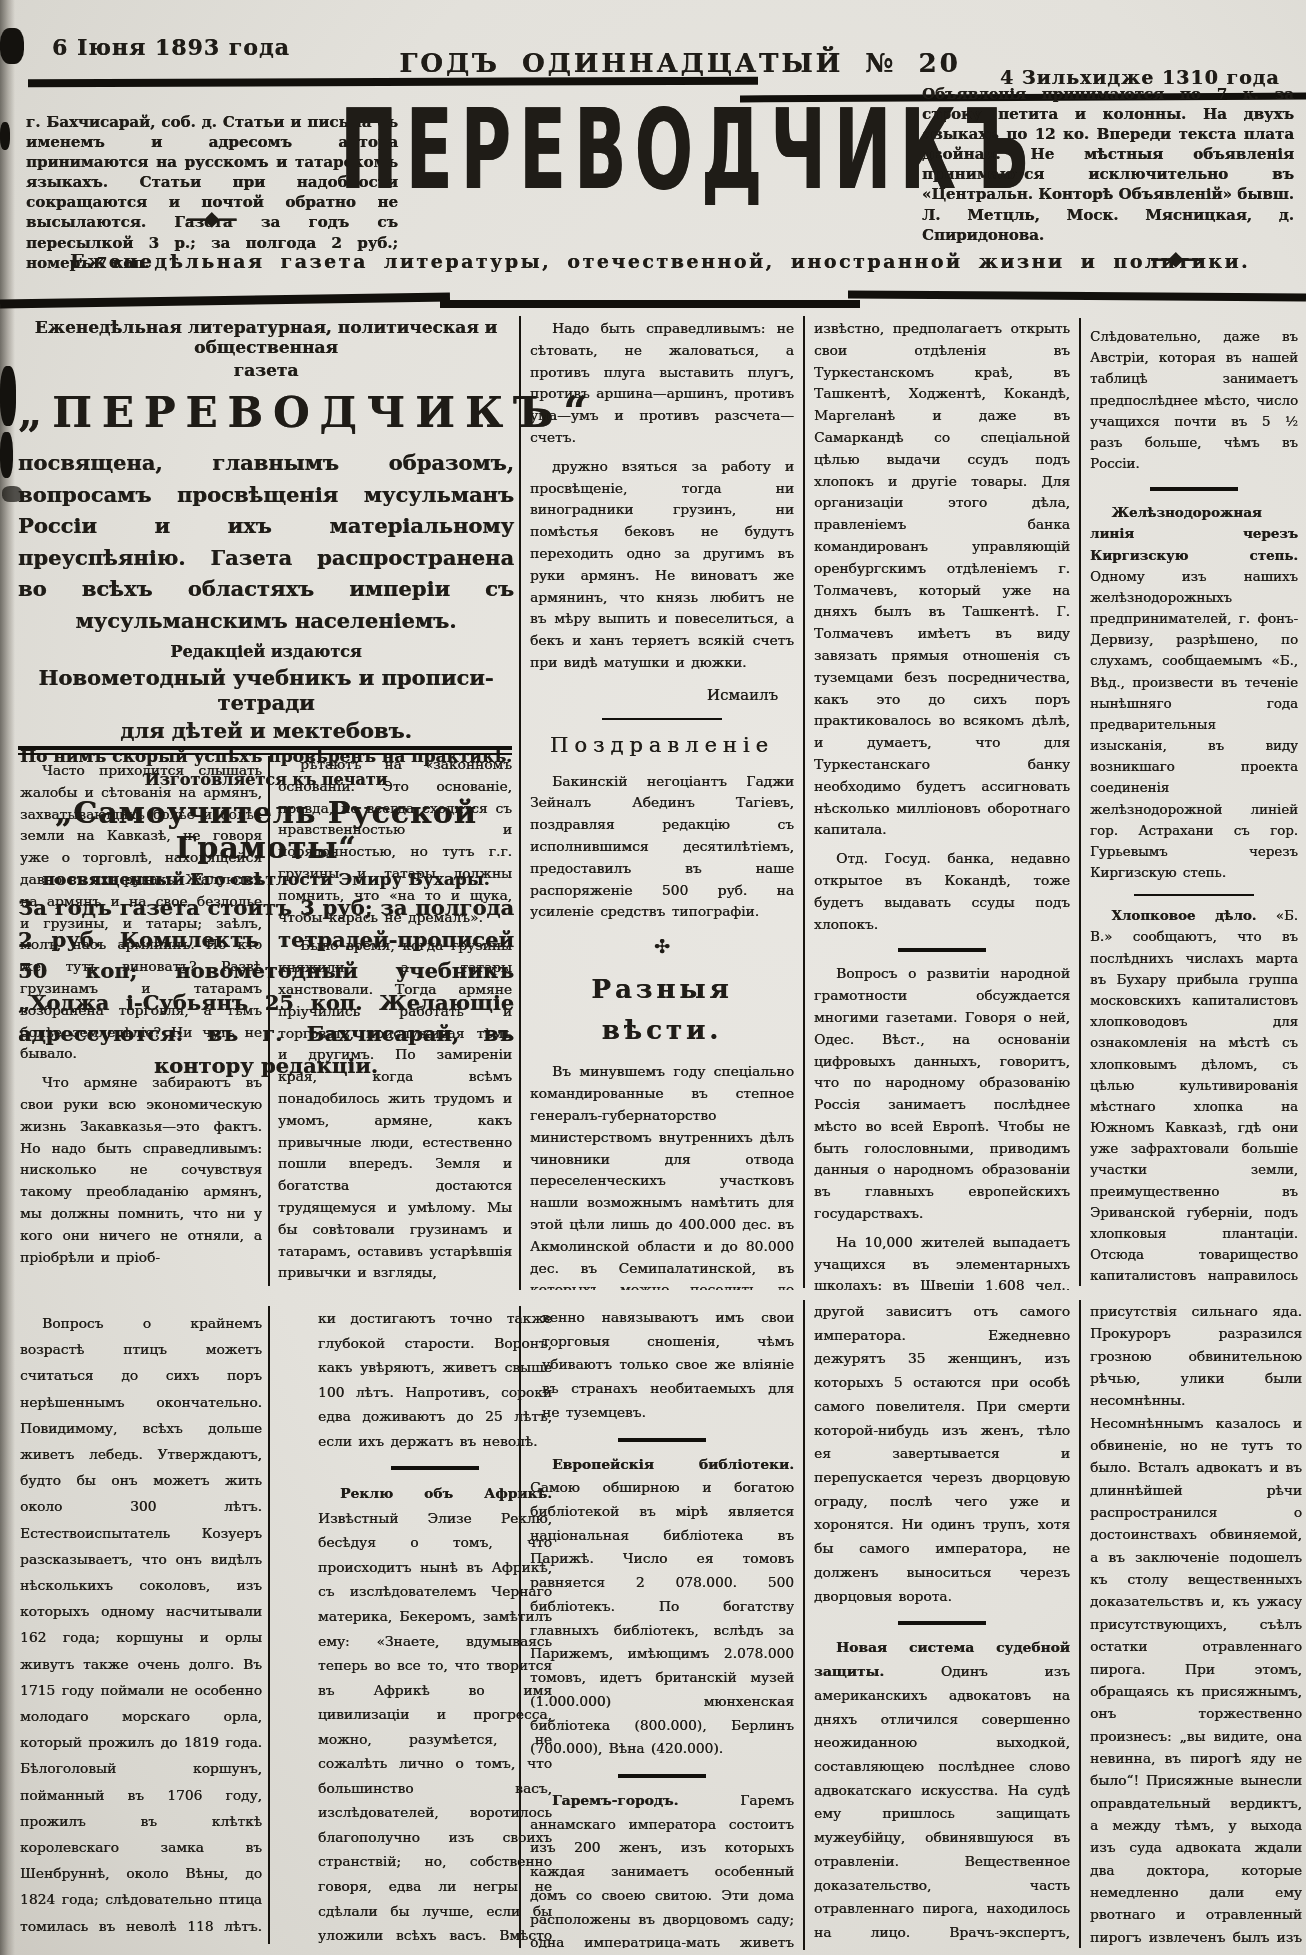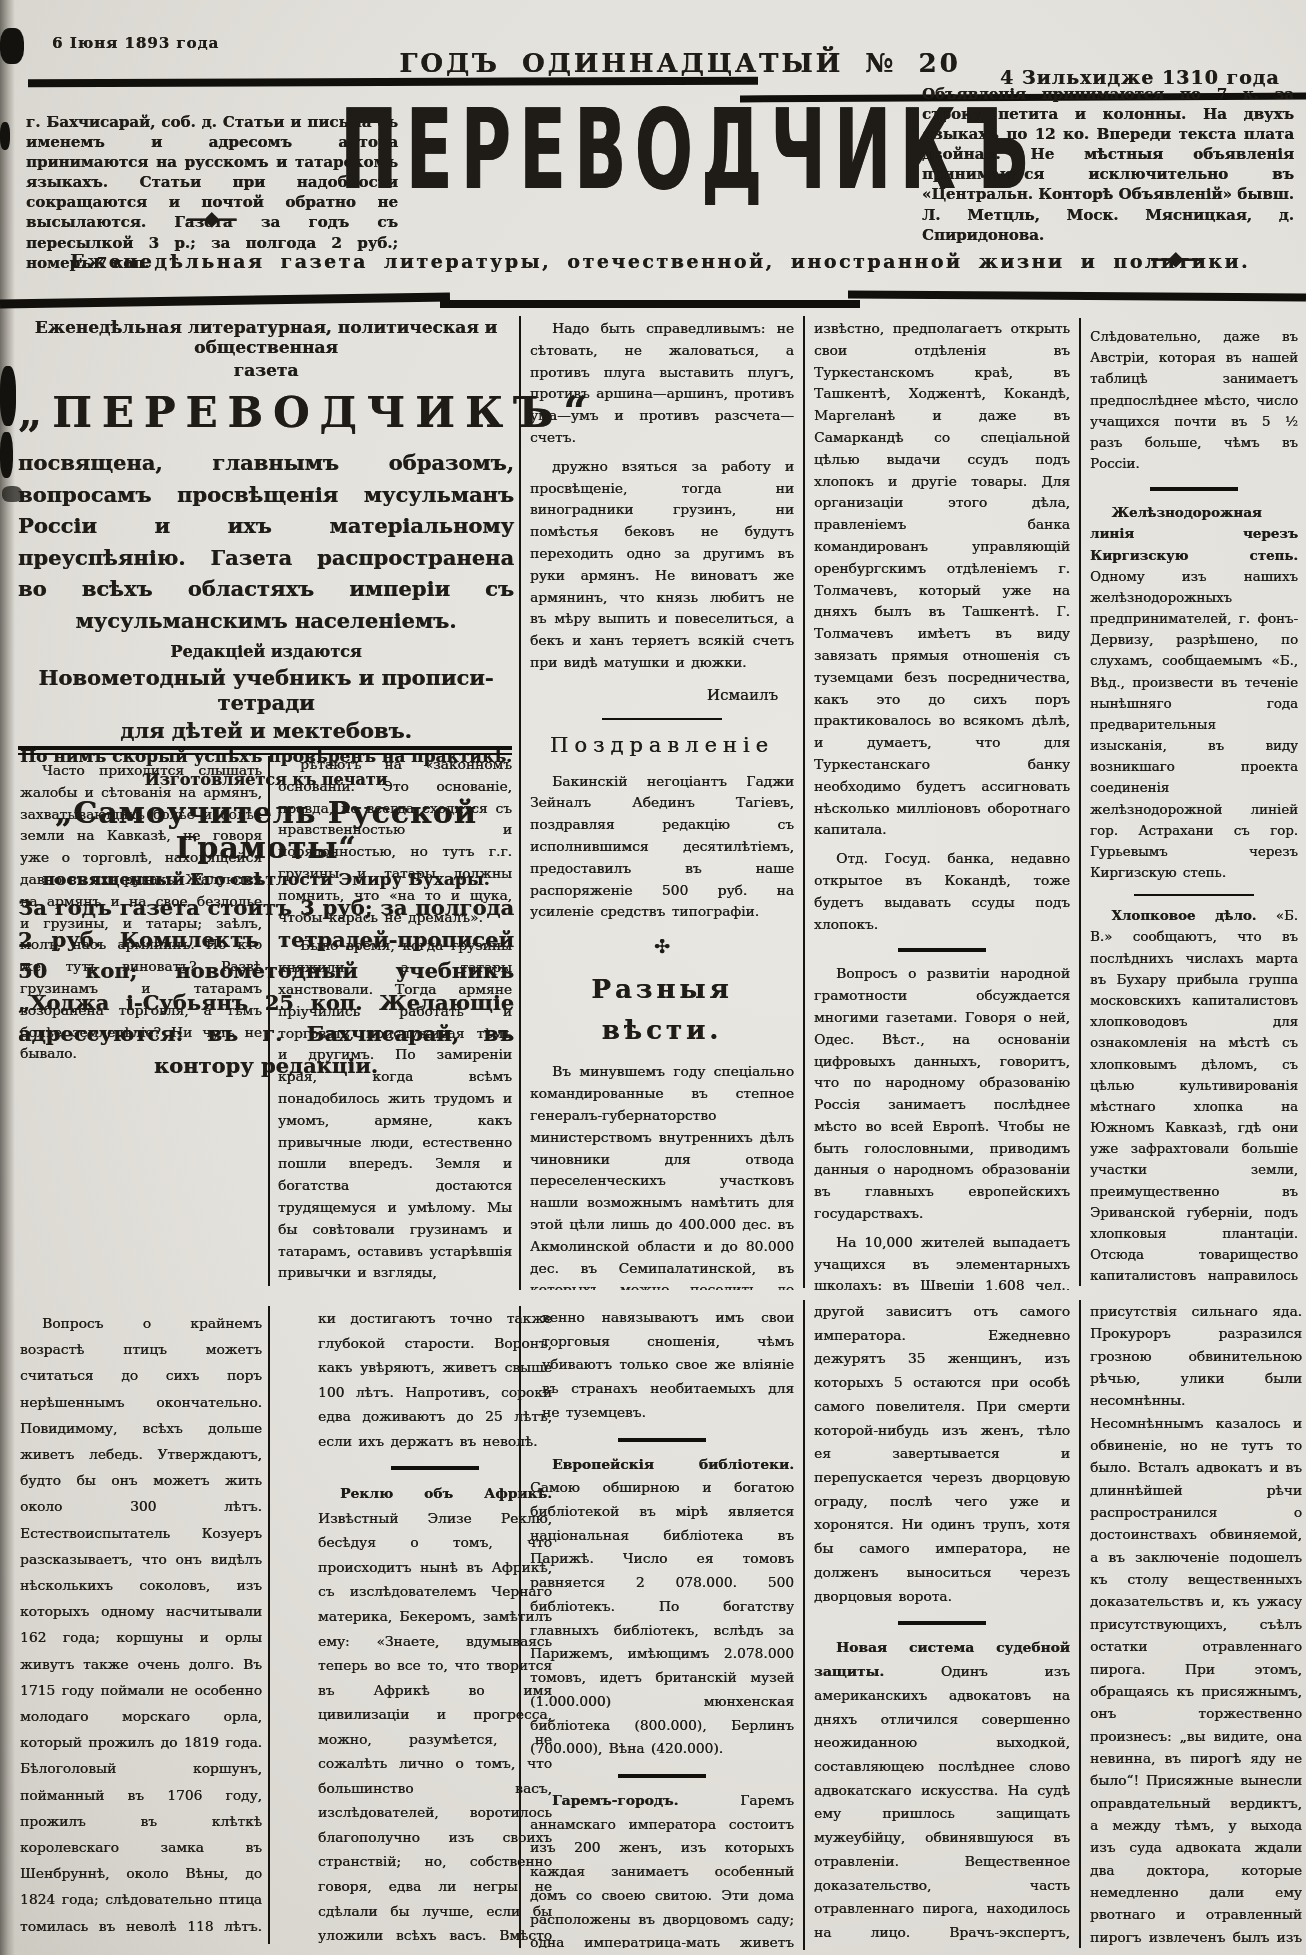--- a/index.html
+++ b/index.html
@@ -9,21 +9,21 @@
       radial-gradient(ellipse at 60% 40%, #e9e7e2 0%, #e3e1db 55%, #d8d6cf 85%, #ccc9c1 100%);
     font-family:"DejaVu Serif","Liberation Serif",serif;
     color:#1f1c17;
     text-shadow:0.35px 0 0 rgba(25,22,16,0.85);
   }
   
   .edge-left{position:absolute;left:0;top:0;width:15px;height:1955px;
     background:linear-gradient(to right,#55524b,#a5a199 55%,rgba(165,161,153,0));opacity:.8;}
   .blob{position:absolute;background:#14120e;border-radius:40%;}
   
-  .hdr-date-left{position:absolute;left:52px;top:34px;font-size:15px;font-weight:bold;letter-spacing:1px;}
+  .hdr-date-left{position:absolute;left:52px;top:34px;font-size:22px;font-weight:bold;letter-spacing:1px;}
   .hdr-issue{position:absolute;left:360px;top:48px;width:640px;text-align:center;
     font-size:26px;font-weight:bold;letter-spacing:3px;word-spacing:10px;}
   .hdr-date-right{position:absolute;left:1000px;top:66px;font-size:19px;font-weight:bold;letter-spacing:1px;}
   .rule{position:absolute;background:#12100c;}
   .notice{position:absolute;font-size:15px;line-height:1.34;text-align:justify;font-weight:bold;}
   .notice-left{left:26px;top:92px;width:372px;margin-top:20px;}
   .notice-right{left:922px;top:84px;width:372px;}
   .orn{position:absolute;font-size:20px;font-weight:bold;letter-spacing:-2px;}
   .masthead{position:absolute;left:253px;top:86px;width:800px;text-align:center;}
   .masthead span{display:inline-block;white-space:nowrap;
@@ -116,20 +116,21 @@
   <div class="vrule" style="left:268px;top:1306px;height:638px;"></div>
   <div class="vrule" style="left:519px;top:316px;height:974px;"></div>
   <div class="vrule" style="left:519px;top:1306px;height:642px;"></div>
   <div class="vrule" style="left:803px;top:316px;height:972px;"></div>
   <div class="vrule" style="left:803px;top:1300px;height:650px;"></div>
   <div class="vrule" style="left:1079px;top:318px;height:968px;"></div>
   <div class="vrule" style="left:1079px;top:1300px;height:648px;"></div>
 
   <div class="col tc1">
     <p>Часто приходится слышать жалобы и сѣтованія на армянъ, захватывающихъ болѣе и болѣе земли на Кавказѣ, не говоря уже о торговлѣ, находящейся давно въ ихъ рукахъ. Жалуются на армянъ и на свое бездолье и грузины, и татары; заѣлъ, молъ, насъ армянинъ. Но кто же тутъ виноватъ? Развѣ грузинамъ и татарамъ возбранена торговля, а тѣмъ болѣе земледѣліе? Ни чуть не бывало.</p>
+    <p>Что армяне забираютъ въ свои руки всю экономическую жизнь Закавказья—это фактъ. Но надо быть справедливымъ: нисколько не сочувствуя такому преобладанію армянъ, мы должны помнить, что ни у кого они ничего не отняли, а пріобрѣли и пріоб-</p>
   </div>
 
   <div class="col tc2">
     <p>рѣтаютъ на «законномъ основаніи. Это основаніе, правда, не всегда сходится съ нравственностью и порядочностью, но тутъ г.г. грузины и татары должны помнить, что «на то и щука, чтобы карась не дремалъ».</p>
     <p>Было время, когда грузины княжили, а татары ханствовали. Тогда армяне пріучились работать и торговать, прислуживая тѣмъ и другимъ. По замиреніи края, когда всѣмъ понадобилось жить трудомъ и умомъ, армяне, какъ привычные люди, естественно пошли впередъ. Земля и богатства достаются трудящемуся и умѣлому. Мы бы совѣтовали грузинамъ и татарамъ, оставивъ устарѣвшія привычки и взгляды,</p>
   </div>
 
   <div class="col tc3">
     <p>Надо быть справедливымъ: не сѣтовать, не жаловаться, а противъ плуга выставить плугъ, противъ аршина—аршинъ, противъ ума—умъ и противъ разсчета—счетъ.</p>
     <p>дружно взяться за работу и просвѣщеніе, тогда ни виноградники грузинъ, ни помѣстья бековъ не будутъ переходить одно за другимъ въ руки армянъ. Не виноватъ же армянинъ, что князь любитъ не въ мѣру выпить и повеселиться, а бекъ и ханъ теряетъ всякій счетъ при видѣ матушки и дюжки.</p>

